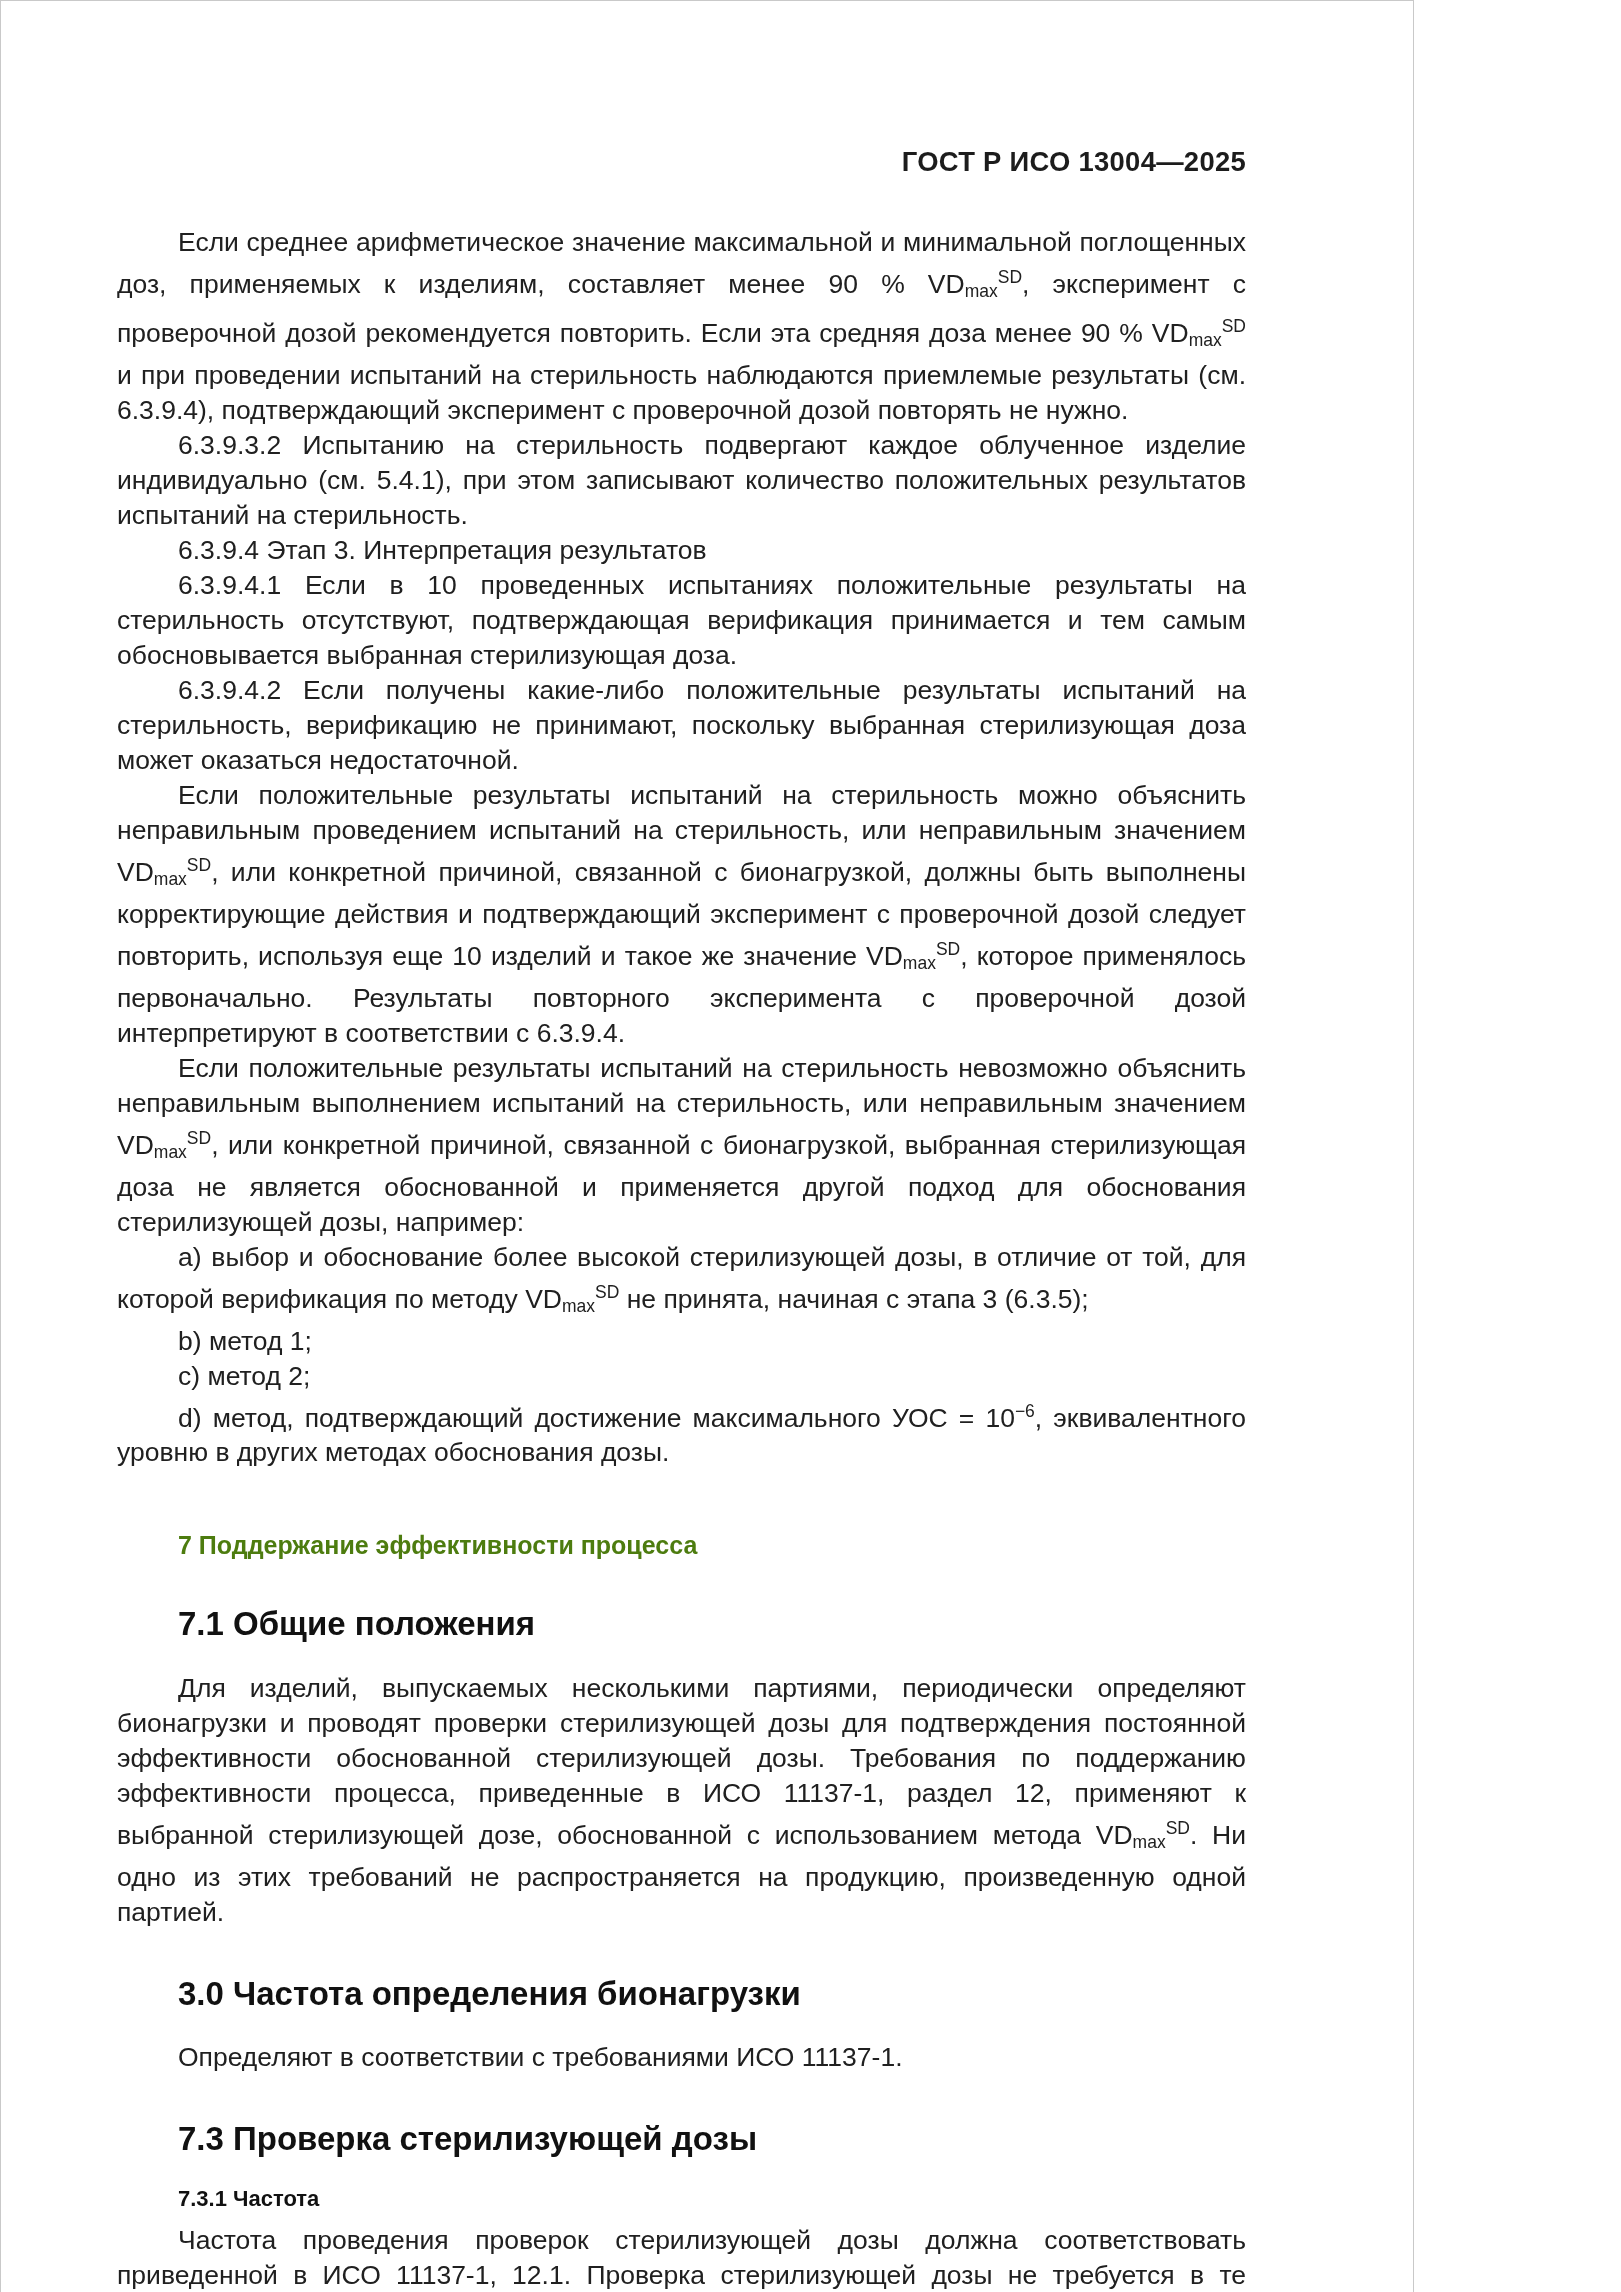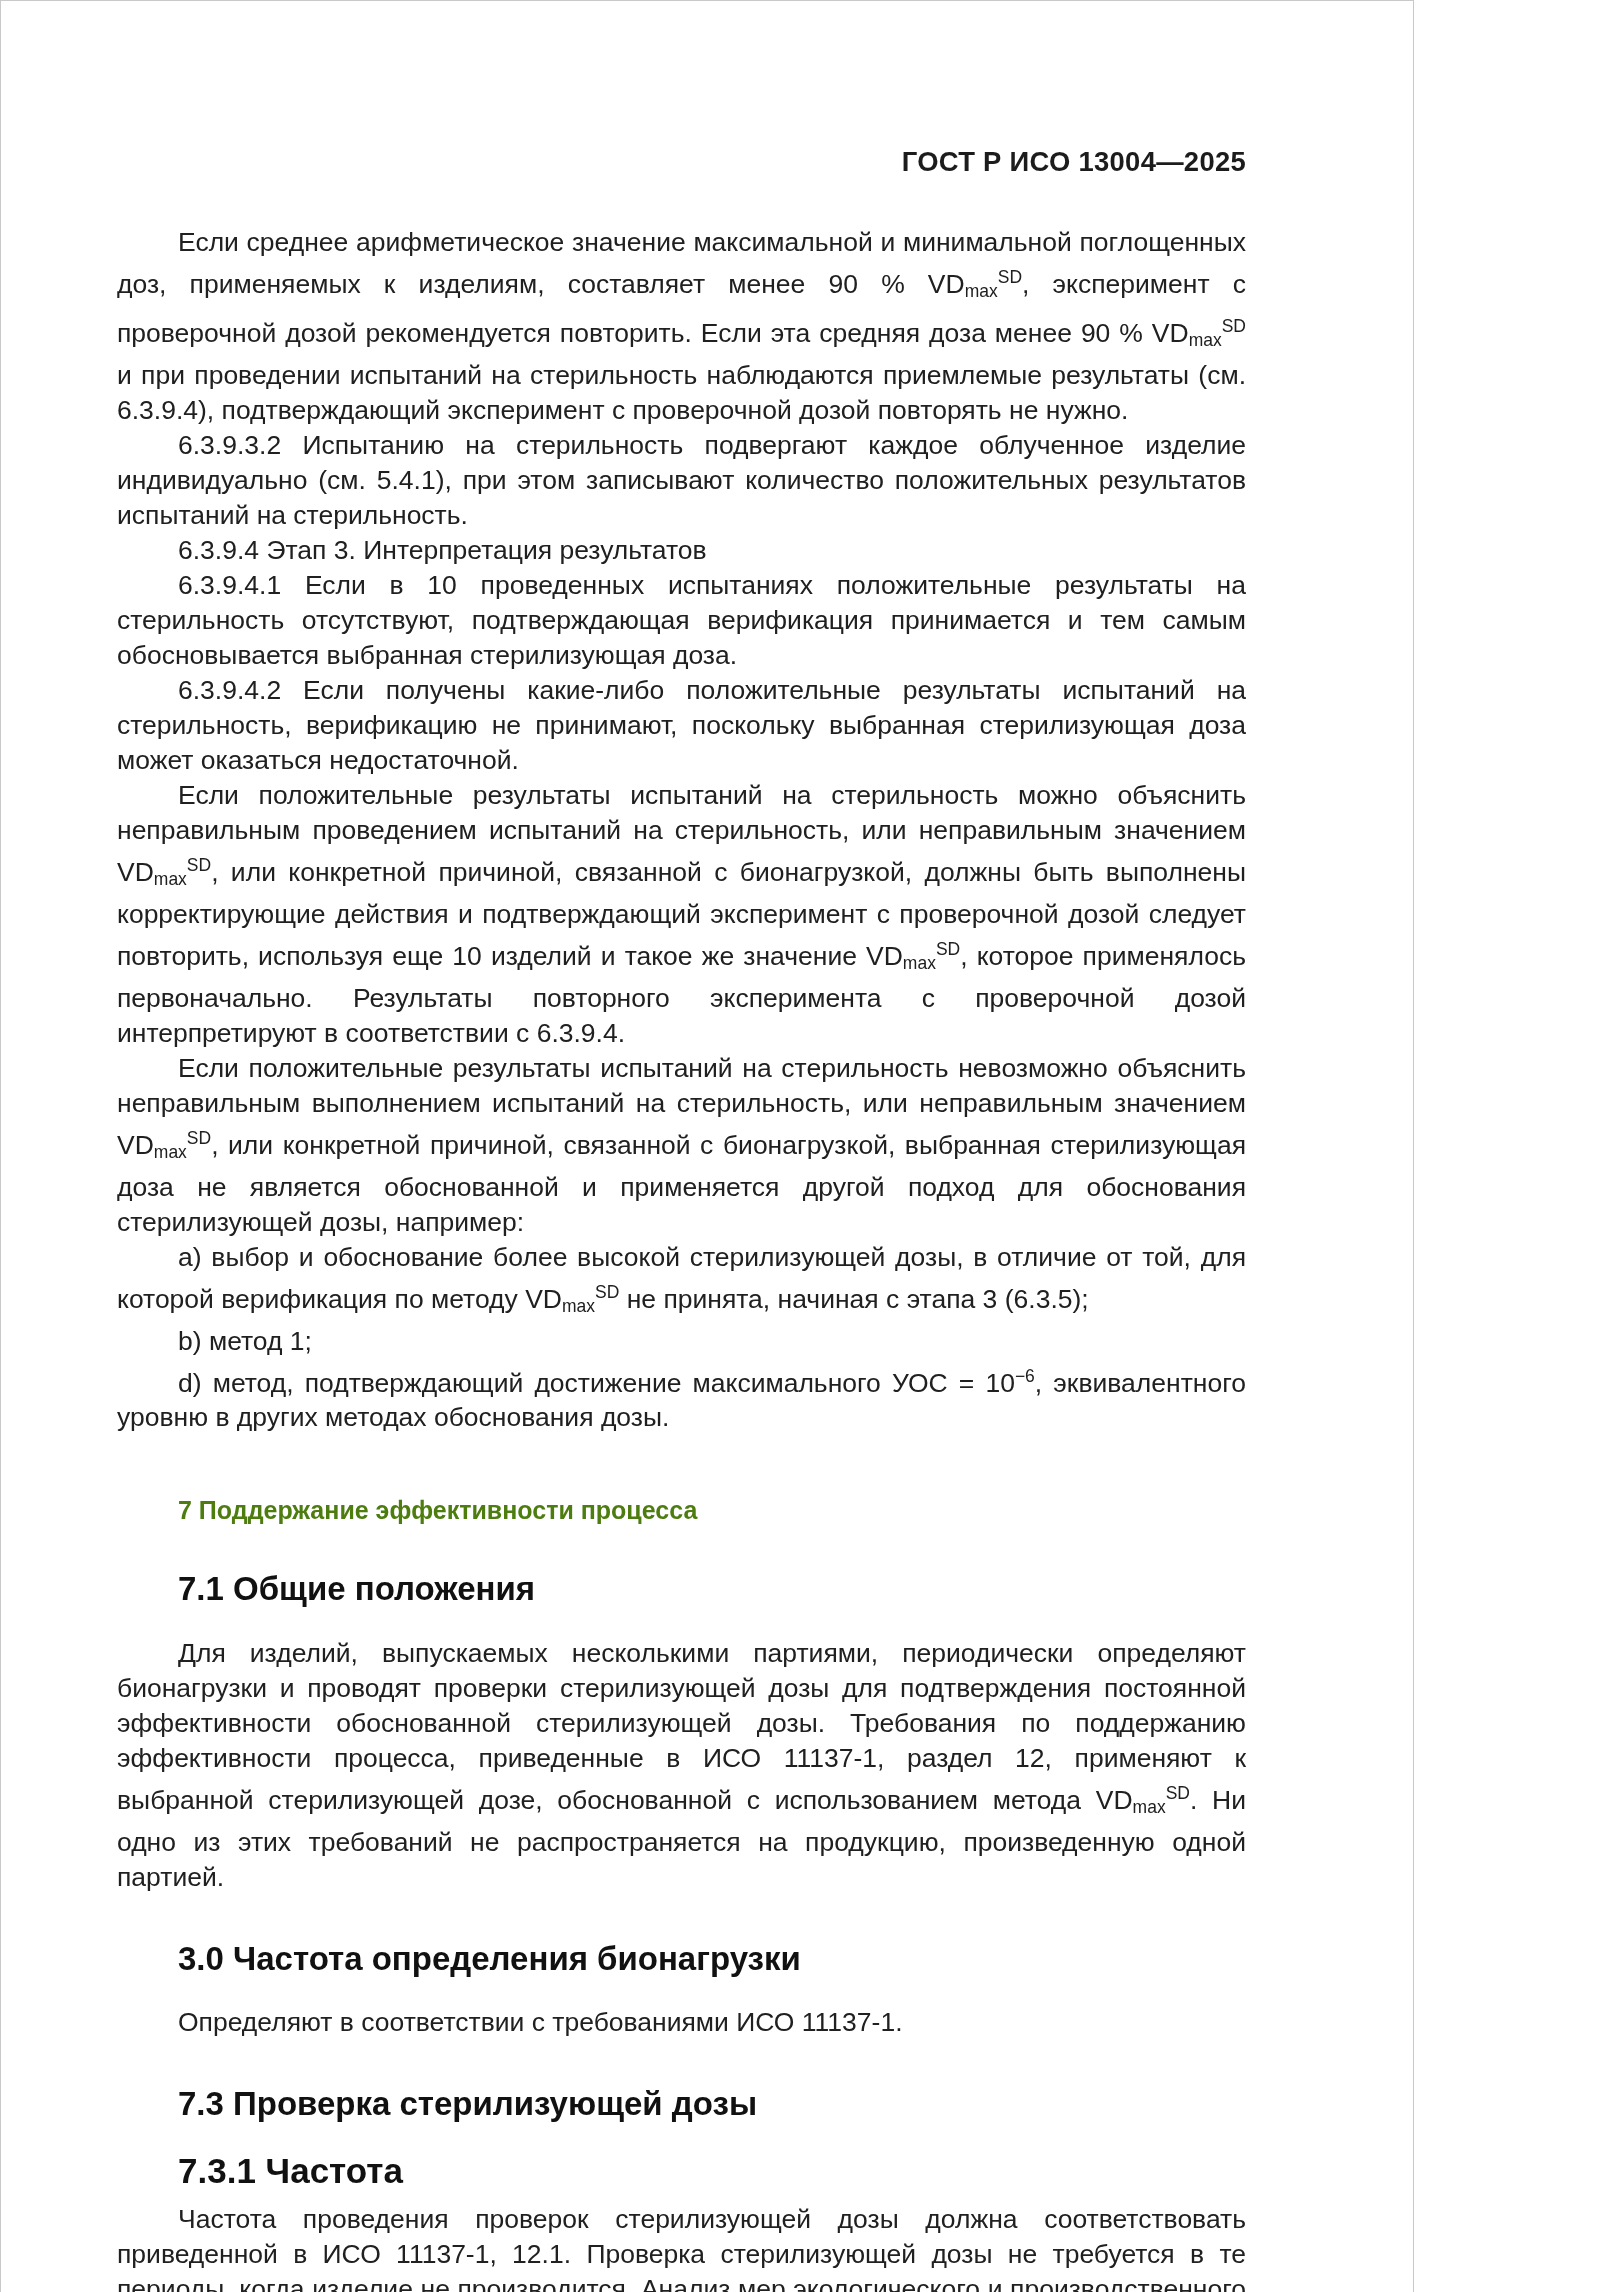--- a/index.html
+++ b/index.html
@@ -36,21 +36,21 @@
     margin: 61px 0 43px 61px;
     color: #4d7c0f;
   }
   .blk-h2 {
     font-size: 33px;
     font-weight: bold;
     margin: 45px 0 27.4px 61px;
     color: #111;
   }
   .blk-h3 {
-    font-size: 35px;
+    font-size: 22px;
     font-weight: bold;
     margin: 25.5px 0 11.8px 61px;
     color: #111;
   }
   sub { font-size: 66%; vertical-align: -0.25em; }
   sup { font-size: 66%; vertical-align: 0.55em; }
 </style>
 </head>
 <body>
 
@@ -62,20 +62,21 @@
   <div class="content" id="content">
       <p class="blk-p">Если среднее арифметическое значение максимальной и минимальной поглощенных доз, применяемых к изделиям, составляет менее 90 % VD<sub>max</sub><sup>SD</sup>, эксперимент с проверочной дозой рекомендуется повторить. Если эта средняя доза менее 90 % VD<sub>max</sub><sup>SD</sup> и при проведении испытаний на стерильность наблюдаются приемлемые результаты (см. 6.3.9.4), подтверждающий эксперимент с проверочной дозой повторять не нужно.</p>
       <p class="blk-p">6.3.9.3.2 Испытанию на стерильность подвергают каждое облученное изделие индивидуально (см. 5.4.1), при этом записывают количество положительных результатов испытаний на стерильность.</p>
       <p class="blk-p">6.3.9.4 Этап 3. Интерпретация результатов</p>
       <p class="blk-p">6.3.9.4.1 Если в 10 проведенных испытаниях положительные результаты на стерильность отсутствуют, подтверждающая верификация принимается и тем самым обосновывается выбранная стерилизующая доза.</p>
       <p class="blk-p">6.3.9.4.2 Если получены какие-либо положительные результаты испытаний на стерильность, верификацию не принимают, поскольку выбранная стерилизующая доза может оказаться недостаточной.</p>
       <p class="blk-p">Если положительные результаты испытаний на стерильность можно объяснить неправильным проведением испытаний на стерильность, или неправильным значением VD<sub>max</sub><sup>SD</sup>, или конкретной причиной, связанной с бионагрузкой, должны быть выполнены корректирующие действия и подтверждающий эксперимент с проверочной дозой следует повторить, используя еще 10 изделий и такое же значение VD<sub>max</sub><sup>SD</sup>, которое применялось первоначально. Результаты повторного эксперимента с проверочной дозой интерпретируют в соответствии с 6.3.9.4.</p>
       <p class="blk-p">Если положительные результаты испытаний на стерильность невозможно объяснить неправильным выполнением испытаний на стерильность, или неправильным значением VD<sub>max</sub><sup>SD</sup>, или конкретной причиной, связанной с бионагрузкой, выбранная стерилизующая доза не является обоснованной и применяется другой подход для обоснования стерилизующей дозы, например:</p>
       <p class="blk-li">a) выбор и обоснование более высокой стерилизующей дозы, в отличие от той, для которой верификация по методу VD<sub>max</sub><sup>SD</sup> не принята, начиная с этапа 3 (6.3.5);</p>
       <p class="blk-li">b) метод 1;</p>
+      <p class="blk-li">c) метод 2;</p>
       <p class="blk-li">d) метод, подтверждающий достижение максимального УОС = 10<sup>−6</sup>, эквивалентного уровню в других методах обоснования дозы.</p>
       <h2 class="blk-h1">7 Поддержание эффективности процесса</h2>
       <h3 class="blk-h2">7.1 Общие положения</h3>
       <p class="blk-p">Для изделий, выпускаемых несколькими партиями, периодически определяют бионагрузки и проводят проверки стерилизующей дозы для подтверждения постоянной эффективности обоснованной стерилизующей дозы. Требования по поддержанию эффективности процесса, приведенные в ИСО 11137-1, раздел 12, применяют к выбранной стерилизующей дозе, обоснованной с использованием метода VD<sub>max</sub><sup>SD</sup>. Ни одно из этих требований не распространяется на продукцию, произведенную одной партией.</p>
       <h3 class="blk-h2">3.0 Частота определения бионагрузки</h3>
       <p class="blk-p">Определяют в соответствии с требованиями ИСО 11137-1.</p>
       <h3 class="blk-h2">7.3 Проверка стерилизующей дозы</h3>
       <h4 class="blk-h3">7.3.1 Частота</h4>
       <p class="blk-p">Частота проведения проверок стерилизующей дозы должна соответствовать приведенной в ИСО 11137-1, 12.1. Проверка стерилизующей дозы не требуется в те периоды, когда изделие не производится. Анализ мер экологического и производственного контроля, а также определение бионагрузки следует проводить в сочетании с проверками стерилизующей дозы. Если по результатам проверки отсутствует надлежащий контроль, должны быть приняты соответствующие меры.</p>
     </div>

